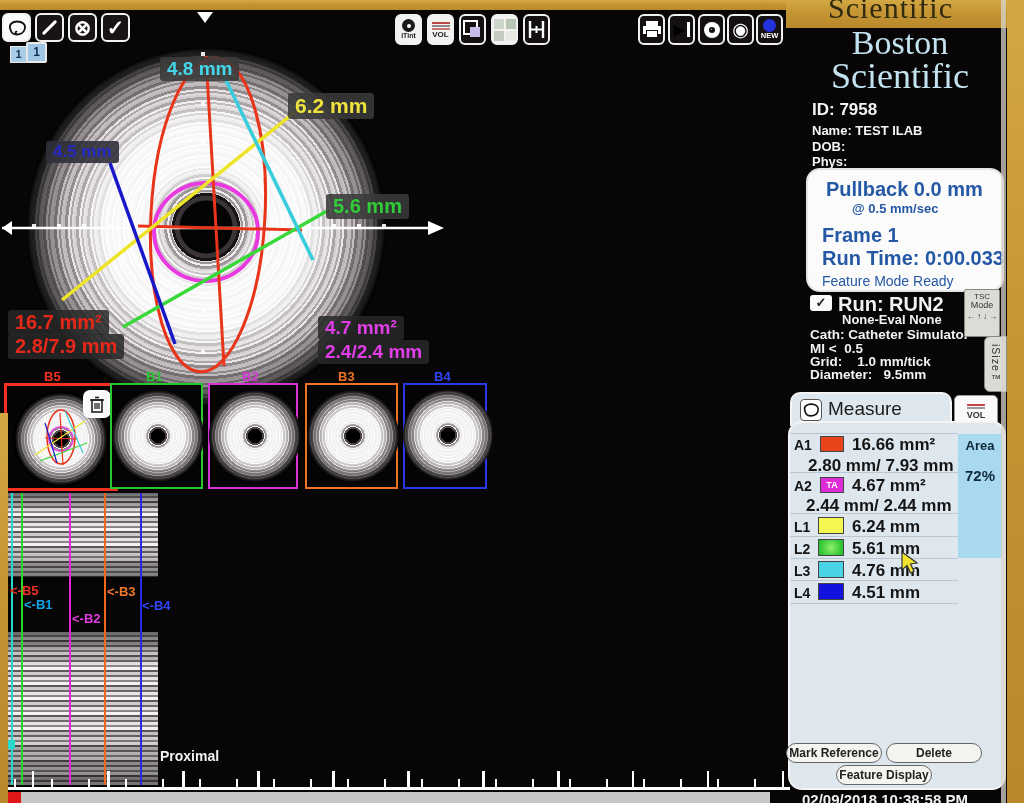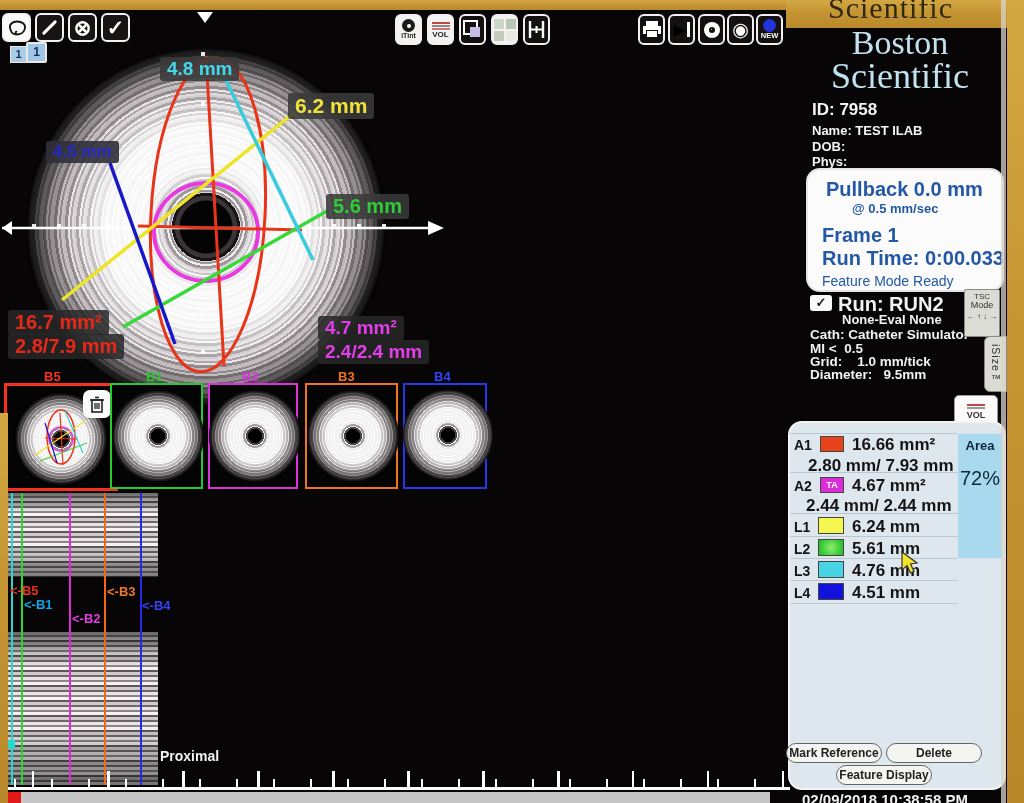--- a/index.html
+++ b/index.html
@@ -313,20 +313,28 @@
   <div class="abs" style="left:160px;top:748px;color:#f2f2f2;font-size:14px;font-weight:bold">Proximal</div>
 
   <div class="abs" id="ruler">
     <div class="ticks-s"></div>
     <div class="ticks-t"></div>
     <div class="base"></div>
   </div>
   <div class="abs" id="scrollbar"></div>
   <div class="abs" id="scroll-marker"></div>
 
+  <div class="abs" id="mtab">
+    <div id="mtab-ico">
+      <svg width="18" height="18" viewBox="0 0 20 16" style="margin:1px 0 0 1px">
+          <path d="M3,8 C2,4 6,1.5 10,1.5 C15,1.5 18.5,4 18,8 C17.5,12 14,14.5 9.5,14.5 C5,14.5 4,12 3,8" fill="none" stroke="#111" stroke-width="1.8"></path>
+        </svg>
+    </div>
+    <div id="mtab-lbl">Measure</div>
+  </div>
   <div class="abs" id="vol-chip">
     <div>
       <div class="vbar" style="background:#c04848"></div>
       <div class="vbar" style="background:#9a9a9a"></div>
     </div>
     <div style="font-size:9px;font-weight:bold;color:#333">VOL</div>
   </div>
   <div class="abs" id="mpanel"></div>
 
   <div class="mdiv" style="top:433px"></div>
@@ -352,21 +360,21 @@
   <div class="swatch" style="left:818px;top:561px;width:26px;height:17px;background:#48d4e4"></div>
   <div class="mrow mval" style="left:852px;top:561px">4.76 mm</div>
   <div class="mdiv" style="top:580px"></div>
   <div class="mrow mid" style="left:794px;top:585px">L4</div>
   <div class="swatch" style="left:818px;top:583px;width:26px;height:17px;background:#1212dc"></div>
   <div class="mrow mval" style="left:852px;top:583px">4.51 mm</div>
   <div class="mdiv" style="top:603px"></div>
 
   <div class="abs" id="area-block">
     <div style="font-size:13px;font-weight:bold;margin-top:4px">Area</div>
-    <div style="font-size:20px;font-weight:normal;margin-top:14px">72%</div>
+    <div style="font-size:15px;font-weight:bold;margin-top:14px">72%</div>
   </div>
 
   <svg class="abs" style="left:900px;top:551px" width="20" height="24" viewBox="0 0 20 24">
     <path d="M2,1 L2,19 L7,14.5 L10.5,22 L14,20.2 L10.5,13 L17,12 Z" fill="#f2e42c" stroke="#333" stroke-width="1.2"></path>
   </svg>
 
   <div class="pill" style="left:786px;top:743px;width:96px;height:20px">Mark Reference</div>
   <div class="pill" style="left:886px;top:743px;width:96px;height:20px">Delete</div>
   <div class="pill" style="left:836px;top:765px;width:96px;height:20px">Feature Display</div>
 

